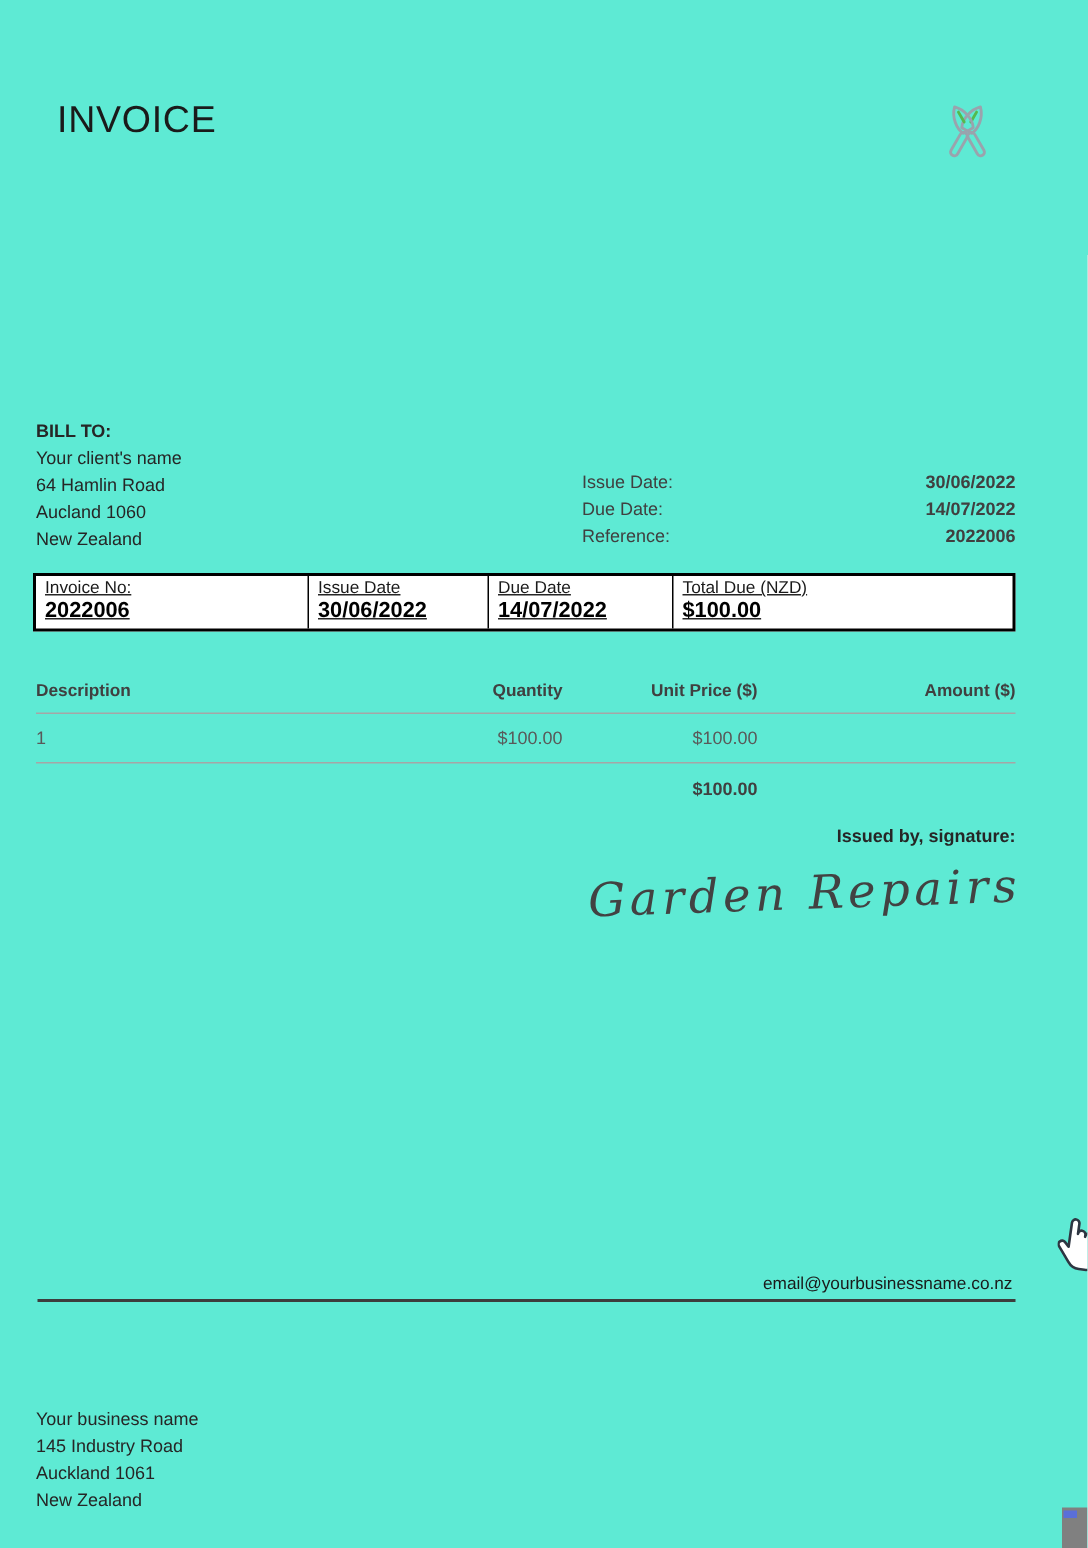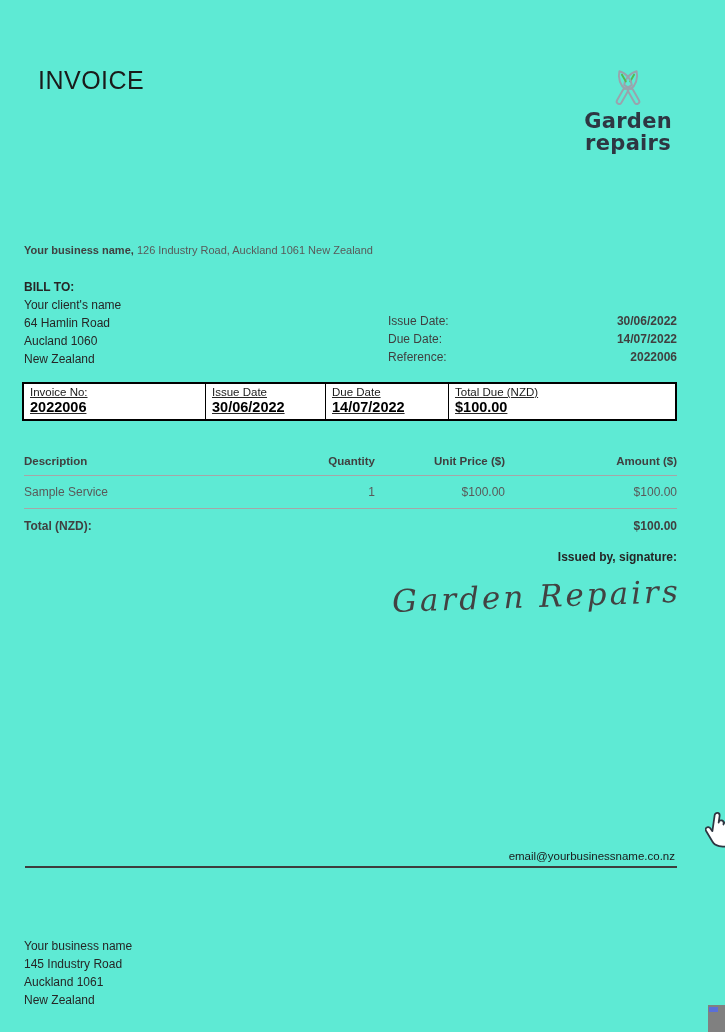--- a/index.html
+++ b/index.html
@@ -103,30 +103,22 @@
           <rect x="-2.6" y="3" width="5.2" height="18" rx="2.6"></rect>
           <line x1="-0.5" y1="-13.5" x2="-0.5" y2="-5.5" stroke="#55b94e"></line>
         </g>
         <g transform="translate(28,19) rotate(-30)">
           <path d="M0,-18 C5.5,-12.5 6.5,-4 4,1 L-4,1 C-6.5,-4 -5.5,-12.5 0,-18 Z"></path>
           <rect x="-2.6" y="3" width="5.2" height="18" rx="2.6"></rect>
           <line x1="0.5" y1="-13.5" x2="0.5" y2="-5.5" stroke="#55b94e"></line>
         </g>
       </g>
     </svg>
-    <div class="logo-text">
-      <div>Garden</div>
-      <div>repairs</div>
-    </div>
-  </div>
-
-  <div class="business-line">
-    <b>Your business name,</b>
-    <span>126 Industry Road, Auckland 1061 New Zealand</span>
-  </div>
+  </div>
+
 
   <div class="billto">
     <div class="label">BILL TO:</div>
     <div>Your client's name</div>
     <div>64 Hamlin Road</div>
     <div>Aucland 1060</div>
     <div>New Zealand</div>
   </div>
 
   <div class="meta">
@@ -164,27 +156,25 @@
   </div>
 
   <div class="items">
     <div class="i-grid i-head">
       <div>Description</div>
       <div>Quantity</div>
       <div>Unit Price ($)</div>
       <div>Amount ($)</div>
     </div>
     <div class="i-grid i-row">
-      <div>Sample Service</div>
       <div>1</div>
       <div>$100.00</div>
       <div>$100.00</div>
     </div>
     <div class="i-grid i-total">
-      <div>Total (NZD):</div>
       <div></div>
       <div></div>
       <div>$100.00</div>
     </div>
   </div>
 
   <div class="issued-by">Issued by, signature:</div>
   <div class="signature">Garden Repairs</div>
 
   <div class="email">email@yourbusinessname.co.nz</div>

